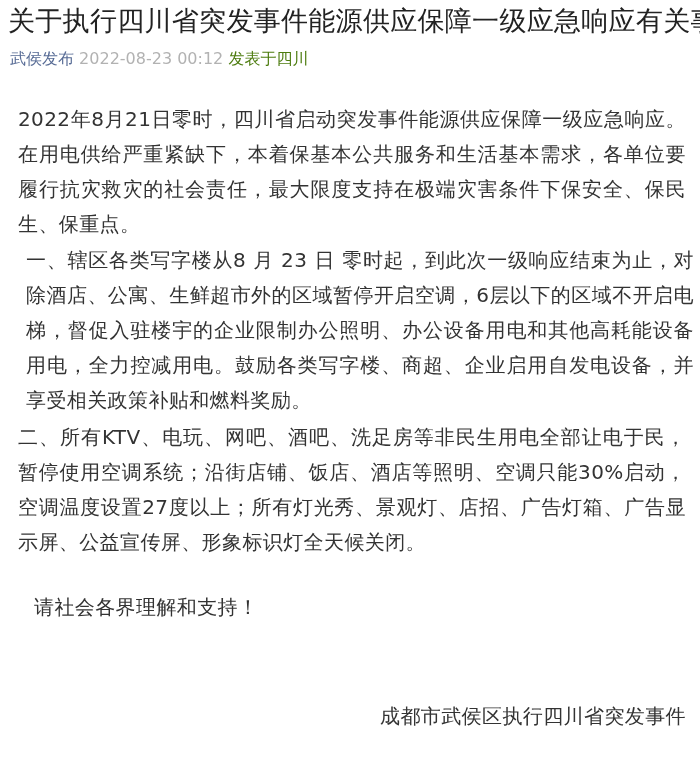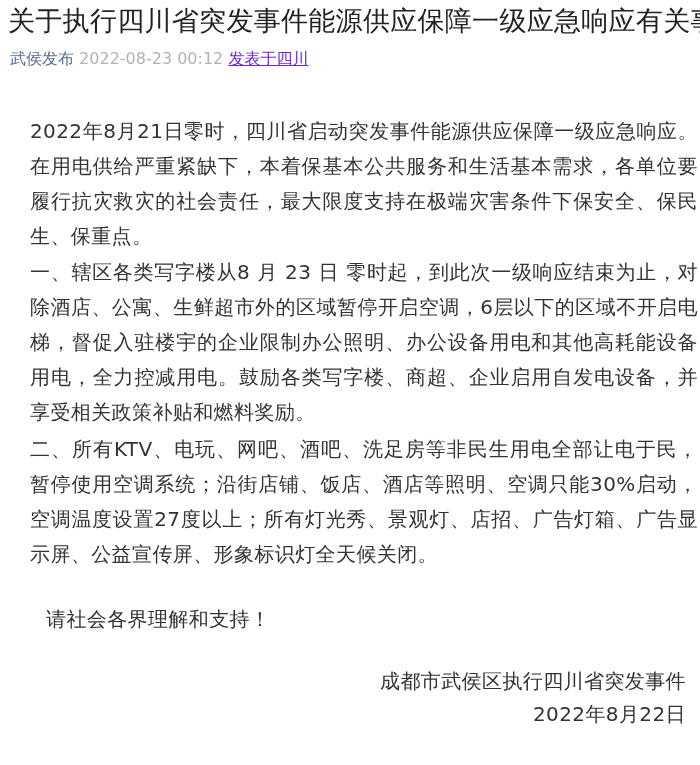--- a/index.html
+++ b/index.html
@@ -37,45 +37,44 @@
       white-space: nowrap;
     }
     .meta .author {
       color: #576b95;
       margin-right: 0;
     }
     .meta .time {
       color: #b2b2b2;
     }
     .meta .location {
-      color: #6d28d9;
-      text-decoration: underline;
+      color: #4d7c0f;
     }
     .content {
       position: absolute;
       left: 18px;
       top: 102px;
       width: 668px;
       font-size: 20px;
       line-height: 35px;
       color: #333333;
       text-align: justify;
       letter-spacing: 0.4px;
     }
     .content p {
-      margin: 12px;
+      margin: 0;
     }
     .para-1 { position: absolute; top: 0; left: 0; width: 668px; }
-    .para-2 { position: absolute; top: 141px; left: 0; width: 668px; }
+    .para-2 { position: absolute; top: 141px; left: 8px; width: 668px; }
     .para-3 { position: absolute; top: 318px; left: 0; width: 668px; }
     .para-4 { position: absolute; top: 488px; left: 16px; width: 668px; }
     .signature {
       position: absolute;
       right: 14px;
-      top: 665px;
+      top: 700px;
       text-align: right;
       font-size: 20px;
       line-height: 33px;
       color: #333333;
       letter-spacing: 0.4px;
     }
     .signature div {
       white-space: nowrap;
     }
   </style>
@@ -92,14 +91,13 @@
 
 <div class="content">
   <p class="para-1">2022年8月21日零时，四川省启动突发事件能源供应保障一级应急响应。在用电供给严重紧缺下，本着保基本公共服务和生活基本需求，各单位要履行抗灾救灾的社会责任，最大限度支持在极端灾害条件下保安全、保民生、保重点。</p>
   <p class="para-2">一、辖区各类写字楼从8 月 23 日 零时起，到此次一级响应结束为止，对除酒店、公寓、生鲜超市外的区域暂停开启空调，6层以下的区域不开启电梯，督促入驻楼宇的企业限制办公照明、办公设备用电和其他高耗能设备用电，全力控减用电。鼓励各类写字楼、商超、企业启用自发电设备，并享受相关政策补贴和燃料奖励。</p>
   <p class="para-3">二、所有KTV、电玩、网吧、酒吧、洗足房等非民生用电全部让电于民，暂停使用空调系统；沿街店铺、饭店、酒店等照明、空调只能30%启动，空调温度设置27度以上；所有灯光秀、景观灯、店招、广告灯箱、广告显示屏、公益宣传屏、形象标识灯全天候关闭。</p>
   <p class="para-4">请社会各界理解和支持！</p>
 </div>
 
 <div class="signature">
   <div>成都市武侯区执行四川省突发事件</div>
-  <div>2022年8月22日</div>
 </div>
 
 </body></html>

